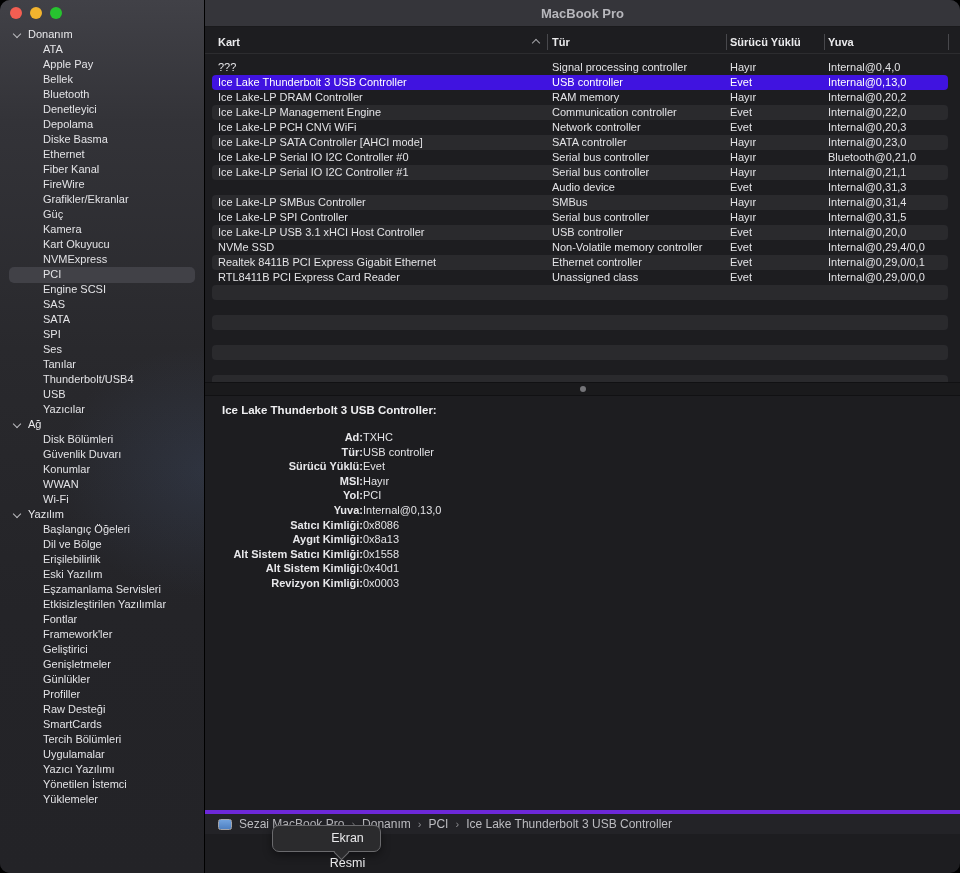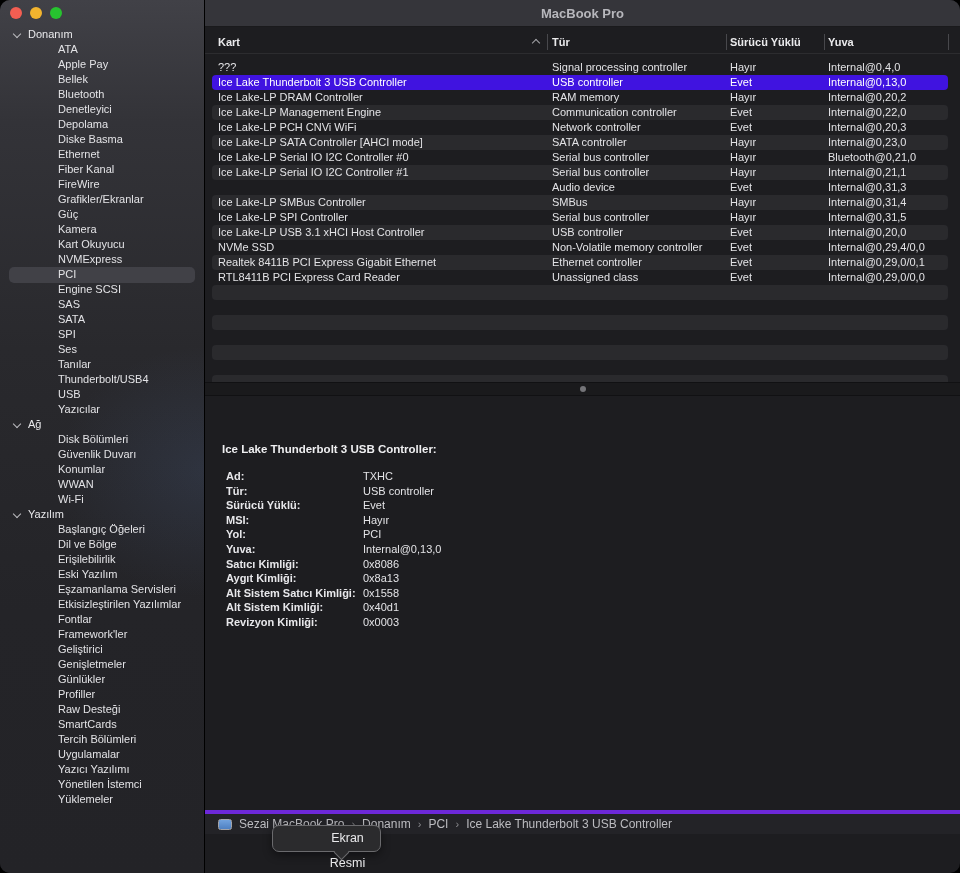--- a/index.html
+++ b/index.html
@@ -14,21 +14,21 @@
     border-right:1px solid #000; }
   .traffic { position:absolute; top:7px; left:10px; display:flex; gap:8px; }
   .light { width:12px; height:12px; border-radius:50%; }
   .light.red { background:#f35e52; }
   .light.yellow { background:#f2b42e; }
   .light.green { background:#27c32f; }
   .side-list { position:absolute; top:27px; left:0; right:1px; bottom:0; font-size:11px; color:#e3e3e6; }
   .side-section { height:15px; line-height:15px; padding-left:28px; position:relative; color:#e8e8eb; }
   .chev { position:absolute; left:14px; top:4px; width:6px; height:6px;
     border-right:1.4px solid #bcbcc0; border-bottom:1.4px solid #bcbcc0; transform:rotate(45deg); }
-  .side-item { height:15px; line-height:15px; padding-left:58px; position:relative; white-space:nowrap; }
+  .side-item { height:15px; line-height:15px; padding-left:43px; position:relative; white-space:nowrap; }
   .side-item span { position:relative; z-index:1; }
   .side-item.selected::before { content:''; position:absolute; left:9px; right:8px; top:-0.5px; bottom:-0.5px;
     background:#414147; border-radius:5px; }
 
   
   .main { position:absolute; left:205px; top:0; width:755px; height:834px; background:#1d1d20; }
   .titlebar { position:absolute; top:0; left:0; right:0; height:27px; background:#35353a;
     border-bottom:1px solid #1a1a1c; text-align:center; line-height:27px;
     font-size:13px; font-weight:bold; color:#b7b7bc; }
 
@@ -48,24 +48,24 @@
   .trow.selected::before { background:#4013e0; }
   .trow.selected { color:#ffffff; }
   .cell { position:absolute; top:0; white-space:nowrap; z-index:1; }
   .c0{left:13px} .c1{left:347px} .c2{left:525px} .c3{left:623px}
 
   .splitter { position:absolute; top:355px; left:0; width:755px; height:14px; background:#1a1a1c;
     border-top:1px solid #111113; border-bottom:1px solid #111113; }
   .splitter .dot { position:absolute; left:50%; top:50%; width:6px; height:6px; margin:-3px 0 0 -3px;
     border-radius:50%; background:#747478; }
 
-  .detail { position:absolute; top:369px; left:0; right:0; bottom:0; padding:8px 0 0 17px;margin-top:39px; }
+  .detail { position:absolute; top:369px; left:0; right:0; bottom:0; padding:8px 0 0 17px; }
   .detail-title { font-size:11.5px; font-weight:bold; color:#efeff1; margin-bottom:14px; }
   .field { display:flex; font-size:11px; line-height:14.6px; }
-  .flabel { font-weight:bold; width:141px; flex:none; color:#e8e8eb; padding-left:4px; white-space:nowrap; }
+  .flabel { font-weight:bold; width:141px; flex:none; color:#e8e8eb; padding-left:4px; white-space:nowrap;text-align:right; }
   .fvalue { color:#e3e3e6; white-space:nowrap; }
 
   
   .statusbar { position:absolute; left:0; right:0; bottom:0; height:24px; background:#232327;
     border-top:4px solid #6d28d9; display:flex; align-items:center; padding-left:13px;
     font-size:12px; color:#bcbcc0; white-space:nowrap; }
   .crumb-icon { display:inline-block; width:14px; height:11px; border:1.5px solid #a4a4a8; border-radius:2.5px;
     background:linear-gradient(180deg,#71a2de 0%,#4e80c2 100%); margin-right:7px; flex:none; }
   .crumb-sep { margin:0 7px; color:#8a8a8e; font-size:11px; }
 

